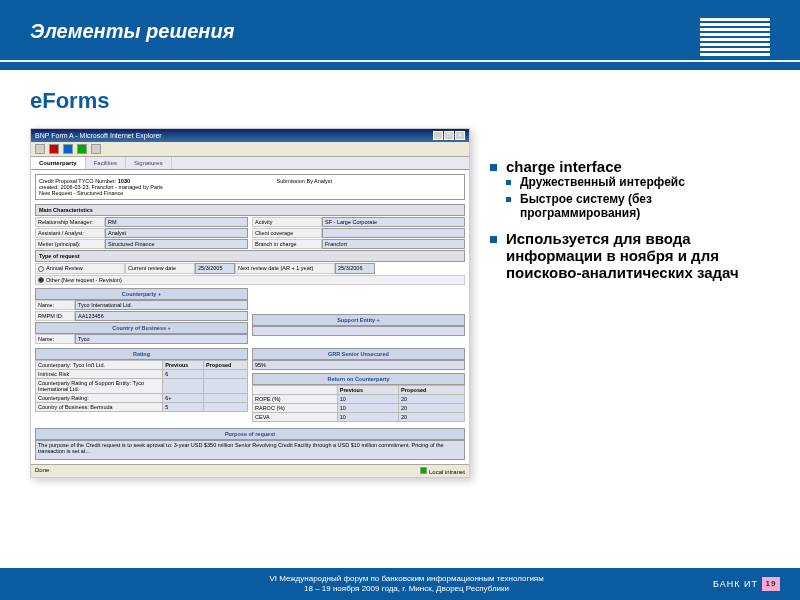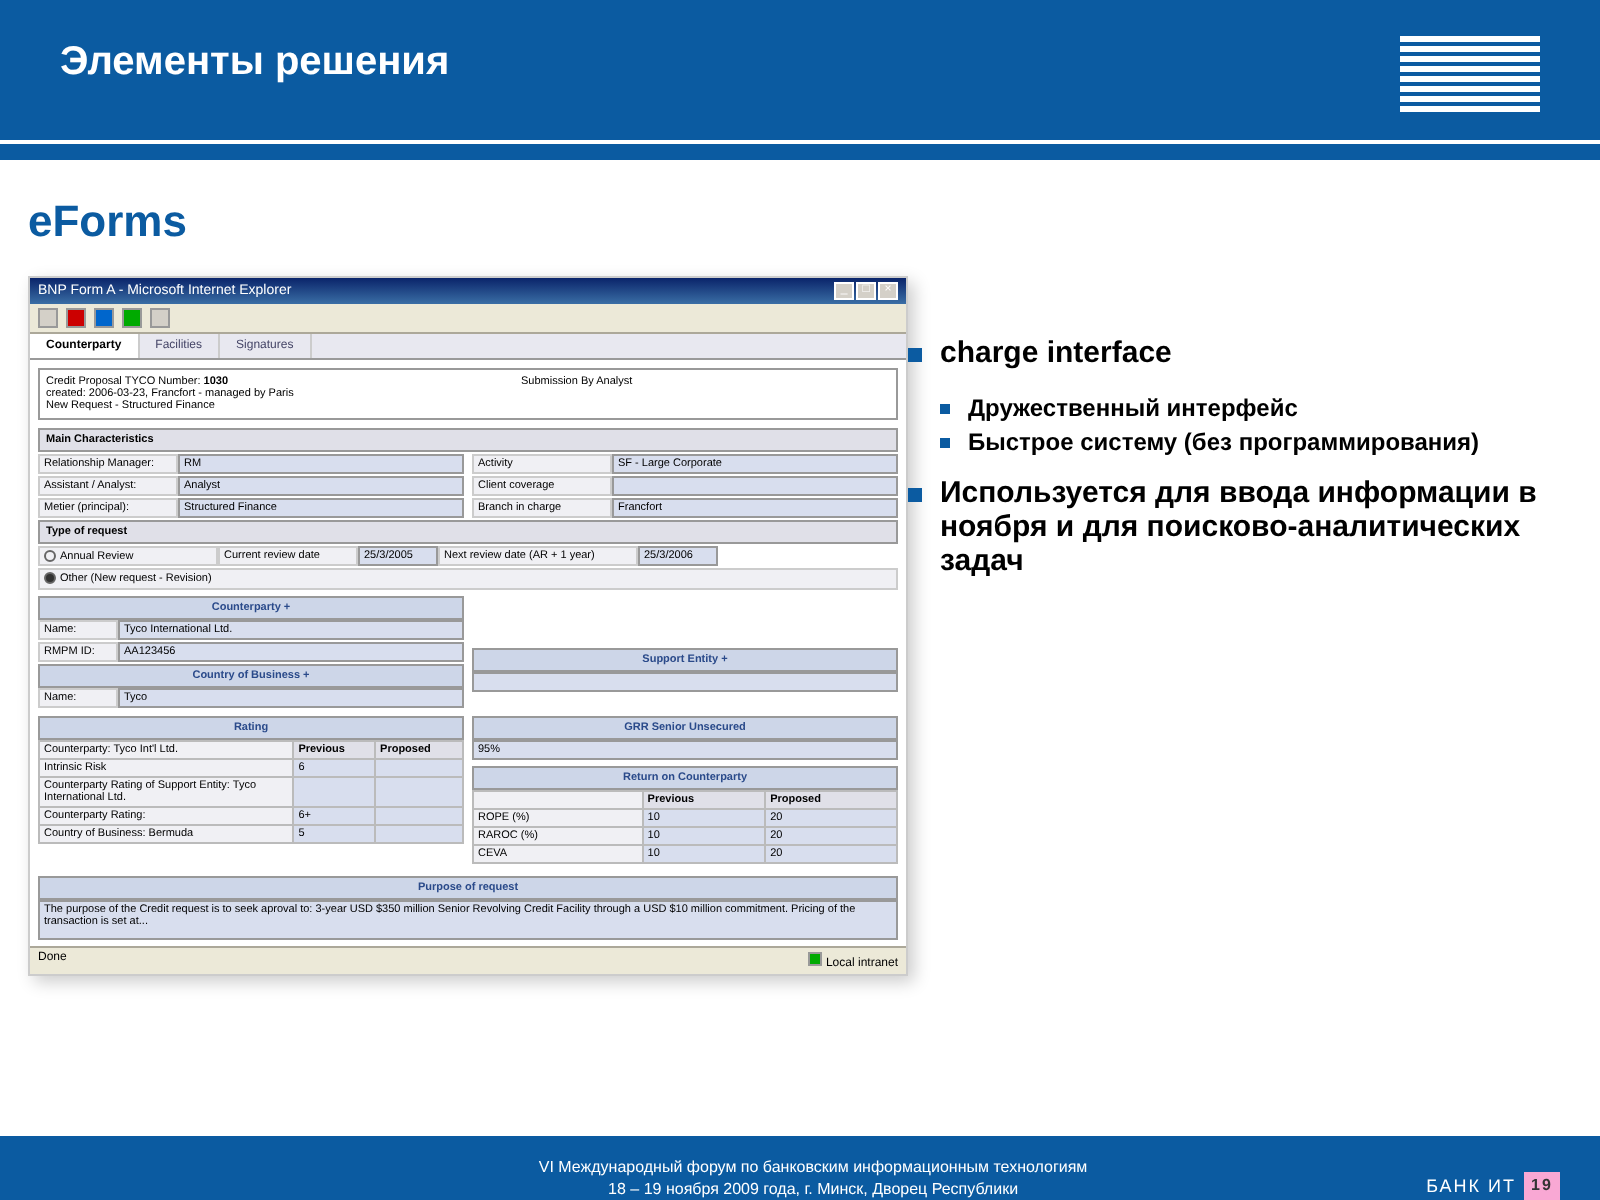--- a/index.html
+++ b/index.html
@@ -1,25 +1,25 @@
 <!DOCTYPE html>
 <html><head>
 <meta charset="utf-8">
 <style>
 * { margin: 0; padding: 0; box-sizing: border-box; font-family: Arial, sans-serif; }
 body { width: 800px; height: 600px; background: #fff; position: relative; overflow: hidden; }
 
-.header-band { background: #0b5ba1; height: 70px; position: relative; padding: 20px 30px; }
+.header-band { background: #0b5ba1; height: 60px; position: relative; padding: 20px 30px; font-style: italic; }
 .header-title { color: #fff; font-size: 20px; font-weight: bold; }
 .ibm-logo { position: absolute; right: 30px; top: 18px; }
 .ibm-logo-bars { display: flex; flex-direction: column; gap: 2px; }
 .ibm-bar { height: 3px; background: #fff; width: 70px; }
 .thin-band { height: 8px; background: #0b5ba1; margin-top: 2px; }
 
-.content { padding: 18px 30px 0 14px; display: flex; }
+.content { padding: 18px 30px 0 30px; display: flex; gap: 20px; }
 .left-col { width: 440px; }
 .right-col { flex: 1; padding-top: 70px; }
 
 .section-title { font-size: 22px; color: #0b5ba1; font-weight: bold; margin-bottom: 14px; }
 
 .screenshot { width: 440px; height: 350px; border: 1px solid #ccc; box-shadow: 3px 3px 8px rgba(0,0,0,0.2); background: #fff; font-size: 6px; position: relative; }
 
 .ie-title { background: linear-gradient(#0a246a,#3a6ea5); color: #fff; padding: 2px 4px; font-size: 7px; display: flex; justify-content: space-between; align-items: center; }
 .ie-controls { display: flex; gap: 1px; }
 .ie-btn { width: 10px; height: 9px; background: #d4d0c8; border: 1px solid #fff; font-size: 6px; text-align: center; line-height: 7px; }
@@ -58,25 +58,25 @@
 
 .two-col { display: flex; gap: 4px; }
 .two-col > div { flex: 1; }
 
 .statusbar { position: absolute; bottom: 0; left: 0; right: 0; background: #ece9d8; border-top: 1px solid #aca899; padding: 2px 4px; font-size: 6px; display: flex; justify-content: space-between; }
 
 .bullet-list { list-style: none; }
 .bullet-list li { position: relative; padding-left: 16px; margin-bottom: 10px; }
 .bullet-list li::before { content: ""; position: absolute; left: 0; top: 6px; width: 7px; height: 7px; background: #0b5ba1; }
 .bullet-list .lead { font-weight: bold; font-size: 15px; color: #000; }
-.sub-list { list-style: none; margin-top: 12px; }
+.sub-list { list-style: none; margin-top: 0; }
 .sub-list li { position: relative; padding-left: 14px; margin-bottom: 3px; font-size: 12px; font-weight: bold; color: #000; }
 .sub-list li::before { content: ""; position: absolute; left: 0; top: 5px; width: 5px; height: 5px; background: #0b5ba1; }
 
-.footer { position: absolute; bottom: 0; left: 0; right: 0; height: 32px; background: #0b5ba1; color: #fff; font-size: 8px; display: flex; align-items: flex-end; justify-content: space-between; padding: 0 20px; }
+.footer { position: absolute; bottom: 0; left: 0; right: 0; height: 32px; background: #0b5ba1; color: #fff; font-size: 8px; display: flex; align-items: center; justify-content: space-between; padding: 0 20px; }
 .footer-text { text-align: center; flex: 1; line-height: 1.3; }
 .footer-logo { font-size: 9px; letter-spacing: 1px; display: flex; align-items: center; gap: 4px; }
 .footer-page { width: 18px; height: 14px; background: #f9a8d4; color: #333; font-weight: bold; text-align: center; line-height: 14px; font-size: 8px; }
 </style>
 </head>
 <body>
 
 <div class="header-band">
   <div class="header-title">Элементы решения</div>
   <div class="ibm-logo">

